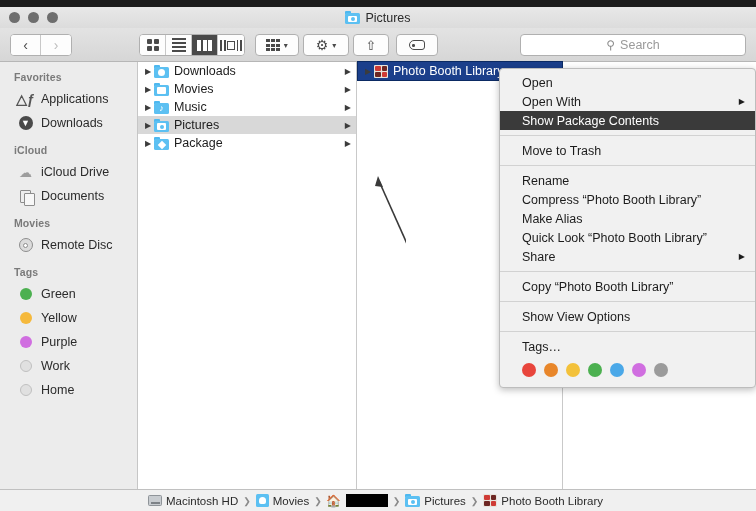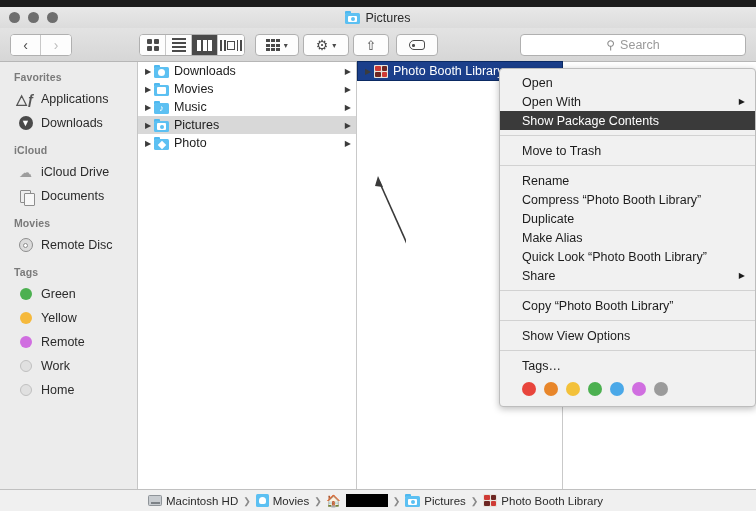--- a/index.html
+++ b/index.html
@@ -417,21 +417,21 @@
     <div class="sb-item">
       <span class="sb-ico">
           <span class="dot" style="background:#f5b93c"></span>
         </span>
       <span>Yellow</span>
     </div>
     <div class="sb-item">
       <span class="sb-ico">
           <span class="dot" style="background:#d06ee0"></span>
         </span>
-      <span>Remote</span>
+      <span>Purple</span>
     </div>
     <div class="sb-item">
       <span class="sb-ico">
           <span class="dot hollow"></span>
         </span>
       <span>Work</span>
     </div>
     <div class="sb-item">
       <span class="sb-ico">
           <span class="dot hollow"></span>
@@ -484,21 +484,21 @@
         <span class="fname">Pictures</span>
         <span class="rtri">▶</span>
       </div>
       <div class="crow">
         <span class="tri">▶</span>
         <span class="fld pub">
             <span class="tab"></span>
             <span class="body"></span>
             <span class="sym"></span>
           </span>
-        <span class="fname">Photo</span>
+        <span class="fname">Package</span>
         <span class="rtri">▶</span>
       </div>
     </div>
 
     <div class="col2">
       <div class="crow sel-blue" style="outline:1px solid #0b2a63;">
         <span class="tri">▶</span>
         <span class="pb-ico">
             <i></i>
             <i></i>
@@ -524,21 +524,20 @@
       <span class="sub">▶</span>
     </div>
     <div class="mi hl">Show Package Contents</div>
 
     <div class="msep"></div>
     <div class="mi">Move to Trash</div>
 
     <div class="msep"></div>
     <div class="mi">Rename</div>
     <div class="mi">Compress “Photo Booth Library”</div>
-    <div class="mi">Duplicate</div>
     <div class="mi">Make Alias</div>
     <div class="mi">Quick Look “Photo Booth Library”</div>
     <div class="mi">
       <span>Share</span>
       <span class="sub">▶</span>
     </div>
 
     <div class="msep"></div>
     <div class="mi">Copy “Photo Booth Library”</div>
 

